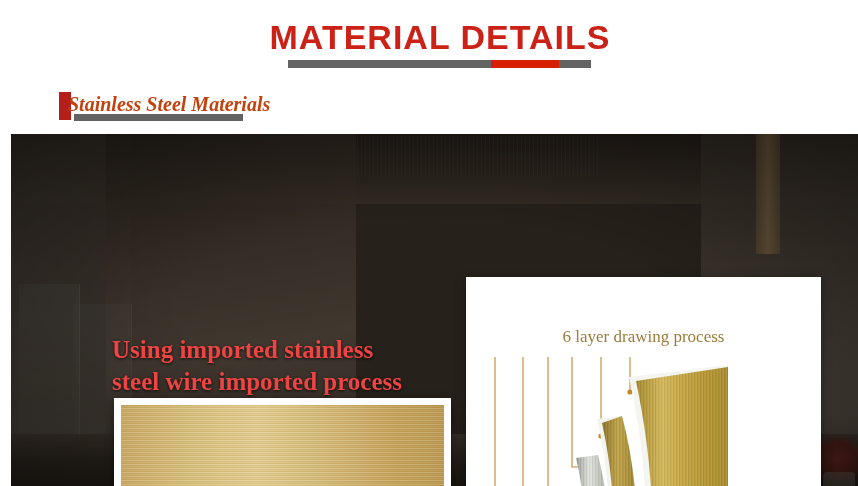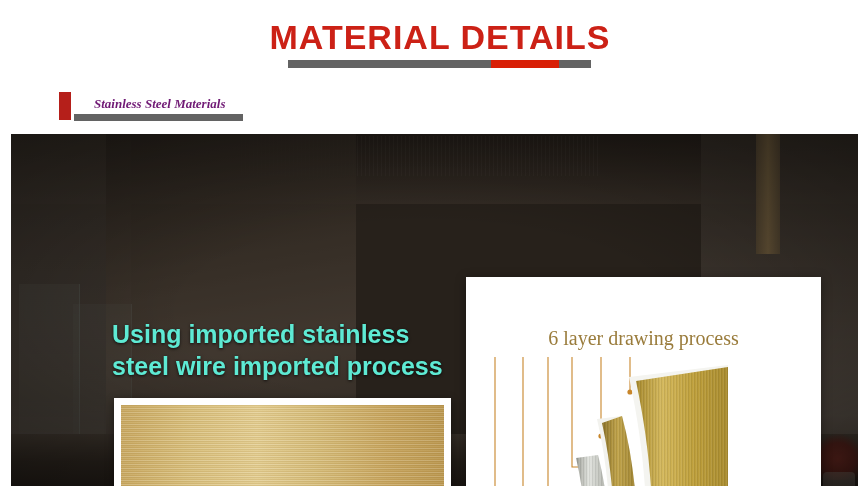--- a/index.html
+++ b/index.html
@@ -35,24 +35,24 @@
   
   .subtitle-wrap{position:absolute;left:48px;top:92px;width:420px;height:34px;}
   .sub-num{
     position:absolute;left:0;top:0;
     width:12px;height:28px;
     background:#b51f1a;
     color:#b51f1a;
     font-size:0;
   }
   .sub-text{
-    position:absolute;left:35px;top:-1px;
+    position:absolute;left:9px;top:-1px;
     font-family:"Liberation Serif", serif;
     font-style:italic;font-weight:bold;
-    font-size:13px;color:#701a75;
+    font-size:20px;color:#c2410c;
     white-space:nowrap;
     line-height:26px;
   }
   .sub-rule{
     position:absolute;left:15px;top:22px;width:169px;height:7px;
     background:#636363;
   }
 
   
   .hero{
@@ -135,26 +135,26 @@
   .scene .logo-wm{
     position:absolute;left:335px;top:226px;
     font-family:"Liberation Sans", sans-serif;
     font-weight:bold;font-size:26px;letter-spacing:2px;
     color:rgba(205,190,160,.17);
     white-space:nowrap;
   }
 
   
   .hero-head{
-    position:absolute;left:101px;top:184px;width:360px;
-    font-family:Liberation Sans, sans-serif;
+    position:absolute;left:101px;top:200px;width:360px;
+    font-family:Liberation Serif, serif;
     font-weight:bold;
     font-size:25px;
     line-height:32px;
-    color:#5eead4;
+    color:#ef4444;
     text-shadow:0 1px 3px rgba(0,0,0,.75);
   }
 
   
   .sample{
     position:absolute;left:103px;top:264px;width:337px;height:186px;
     background:#ffffff;
     box-shadow:0 2px 8px rgba(0,0,0,.45);
   }
   .sample-inner{
@@ -171,21 +171,21 @@
   
   .card{
     position:absolute;left:455px;top:143px;width:355px;height:312px;
     background:#ffffff;
     box-shadow:0 2px 10px rgba(0,0,0,.35);
   }
   .card-title{
     position:absolute;left:0;top:50px;width:355px;
     text-align:center;
     font-family:"Liberation Serif", serif;
-    font-size:20px;
+    font-size:17px;
     color:#9a7c3c;
     white-space:nowrap;
   }
 
   .diagram{position:absolute;left:0;top:78px;width:355px;height:234px;}
   .diagram svg{display:block;}
 </style>
 </head>
 <body>
 

